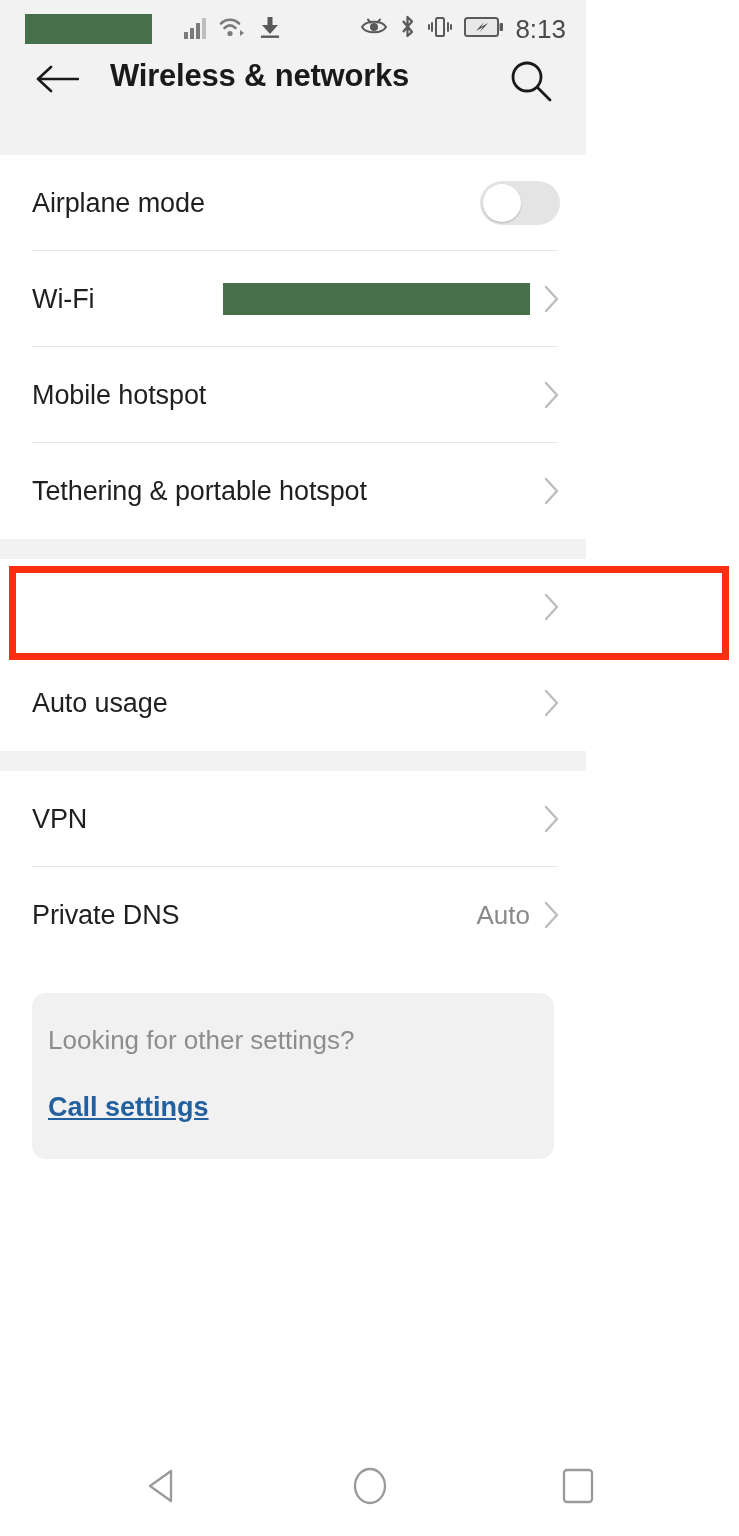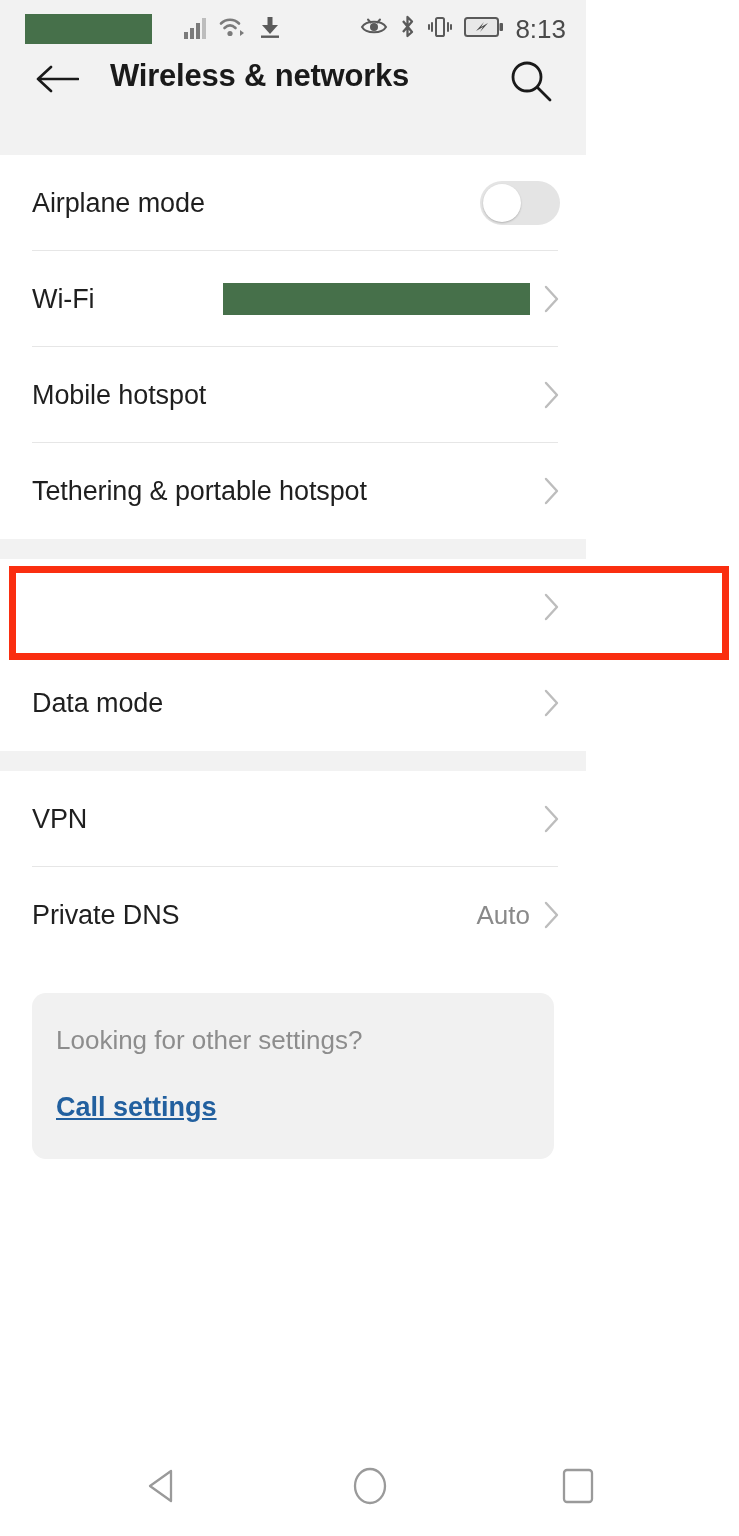--- a/index.html
+++ b/index.html
@@ -174,21 +174,21 @@
   }
 
   
   .card-wrap {
     background: #ffffff;
     padding: 30px 32px 0 32px;
   }
   .info-card {
     background: #f1f1f1;
     border-radius: 14px;
-    padding: 32px 32px 36px 24px;
+    padding: 32px 32px 36px 16px;
   }
   .card-question {
     font-size: 26px;
     color: #8d8d8d;
     margin-bottom: 36px;
   }
   .card-link {
     font-size: 27px;
     color: #22609f;
     font-weight: bold;
@@ -358,21 +358,21 @@
         <span class="chev">
           <svg class="chev" viewBox="0 0 16 28">
               <path d="M2 2 L13 14 L2 26" stroke="#bdbdbd" stroke-width="2.4" fill="none" stroke-linecap="round" stroke-linejoin="round"></path>
             </svg>
         </span>
       </div>
       <div class="divider"></div>
     </div>
 
     <div class="row">
-      <span class="row-label">Data mode</span>
+      <span class="row-label">Auto usage</span>
       <div class="row-right">
         <span class="chev">
           <svg class="chev" viewBox="0 0 16 28">
               <path d="M2 2 L13 14 L2 26" stroke="#bdbdbd" stroke-width="2.4" fill="none" stroke-linecap="round" stroke-linejoin="round"></path>
             </svg>
         </span>
       </div>
     </div>
   </div>
 

